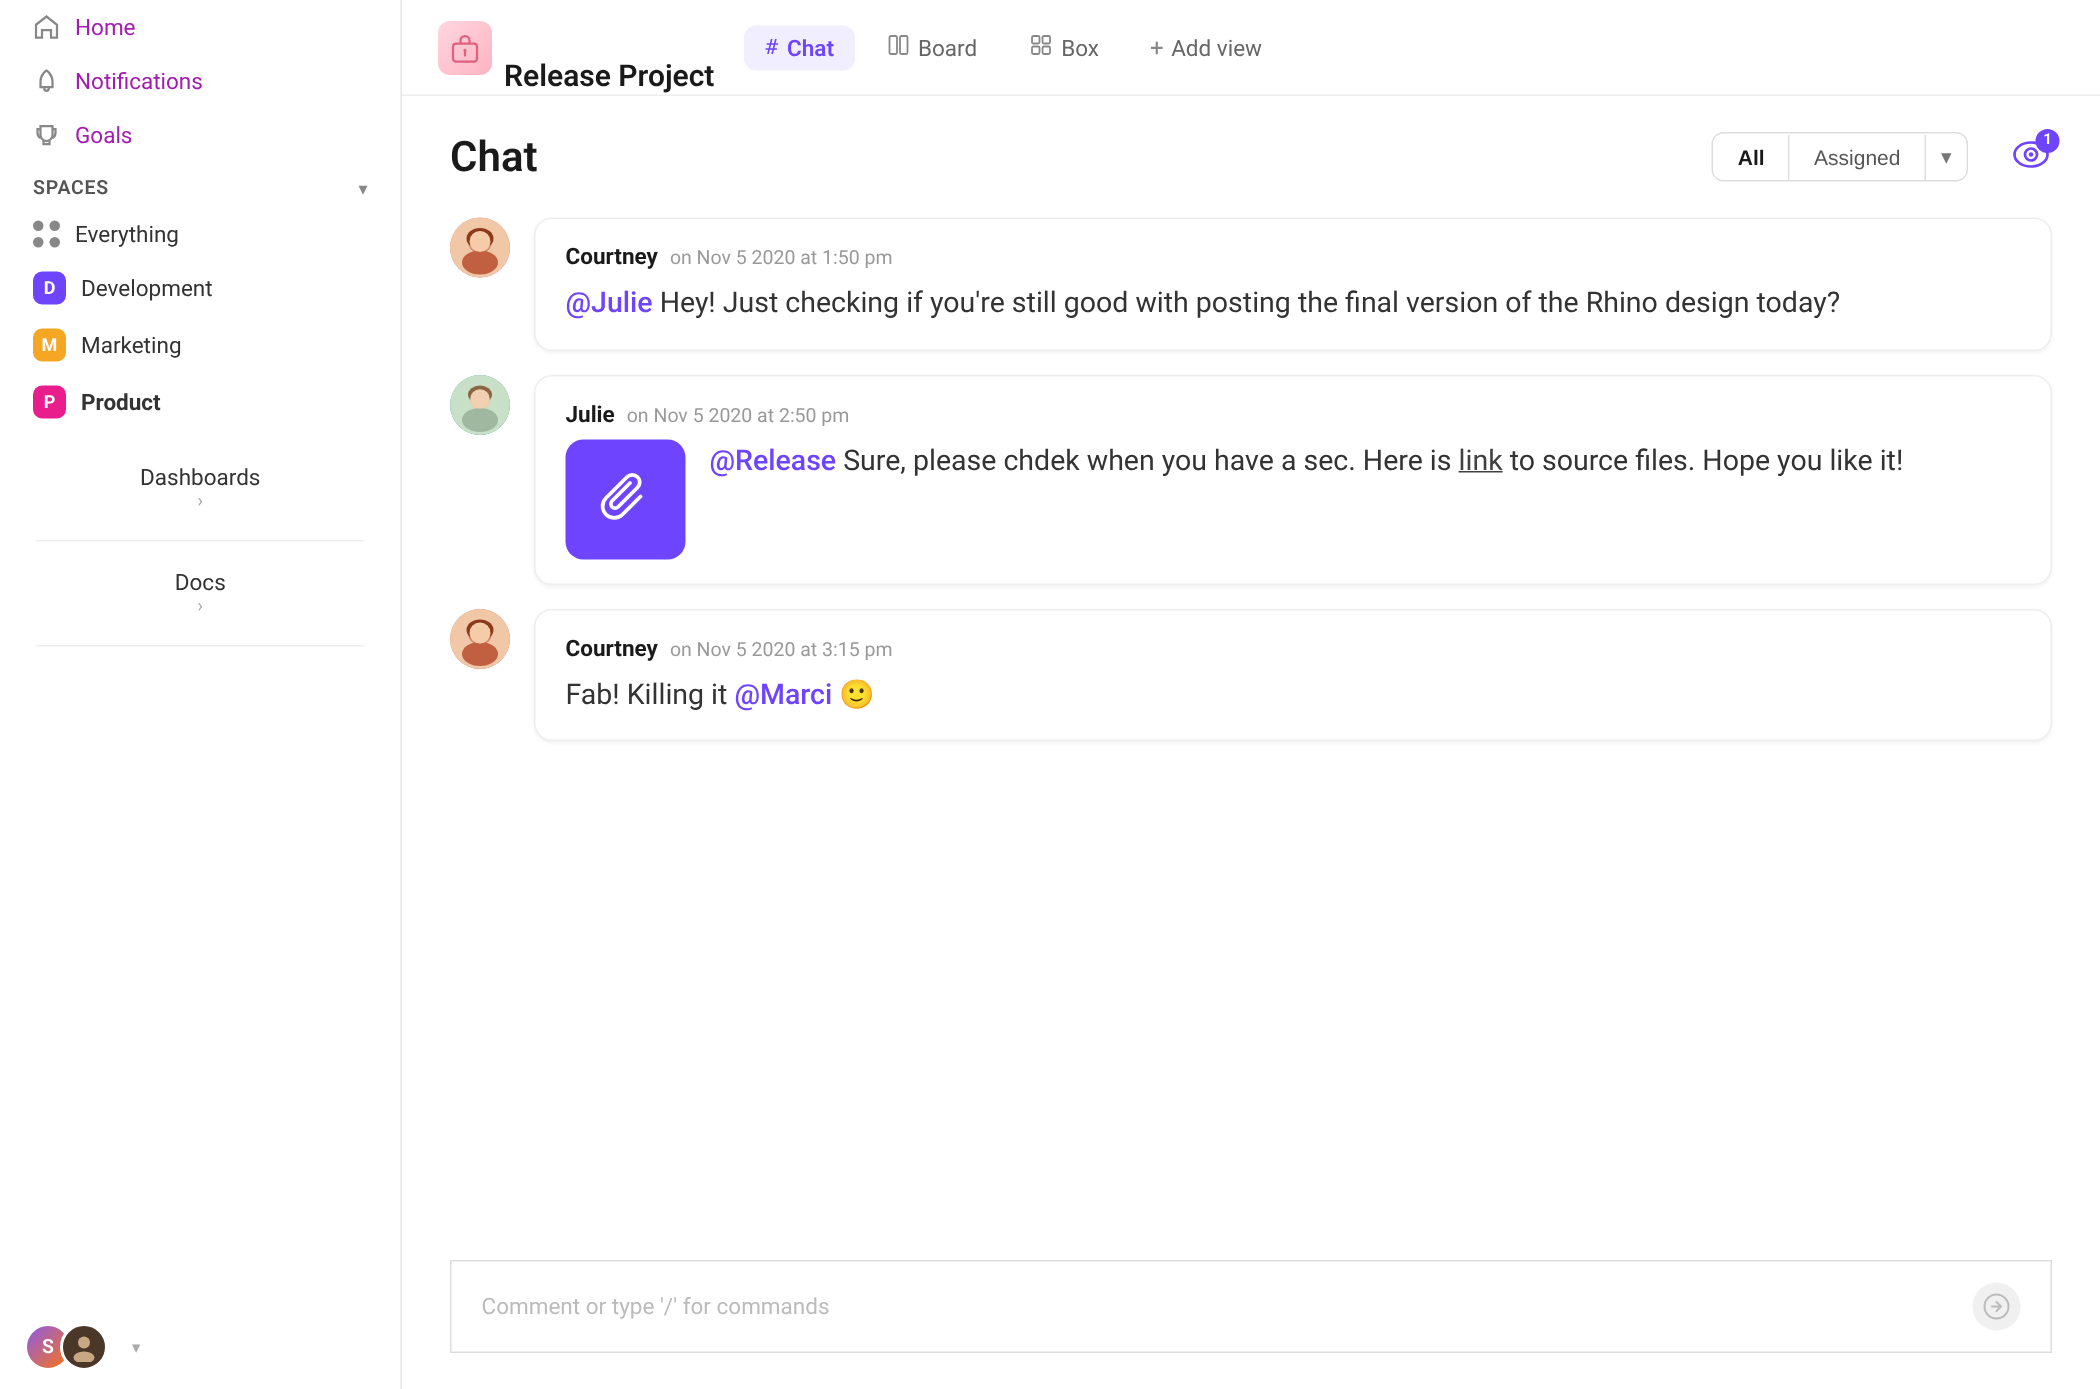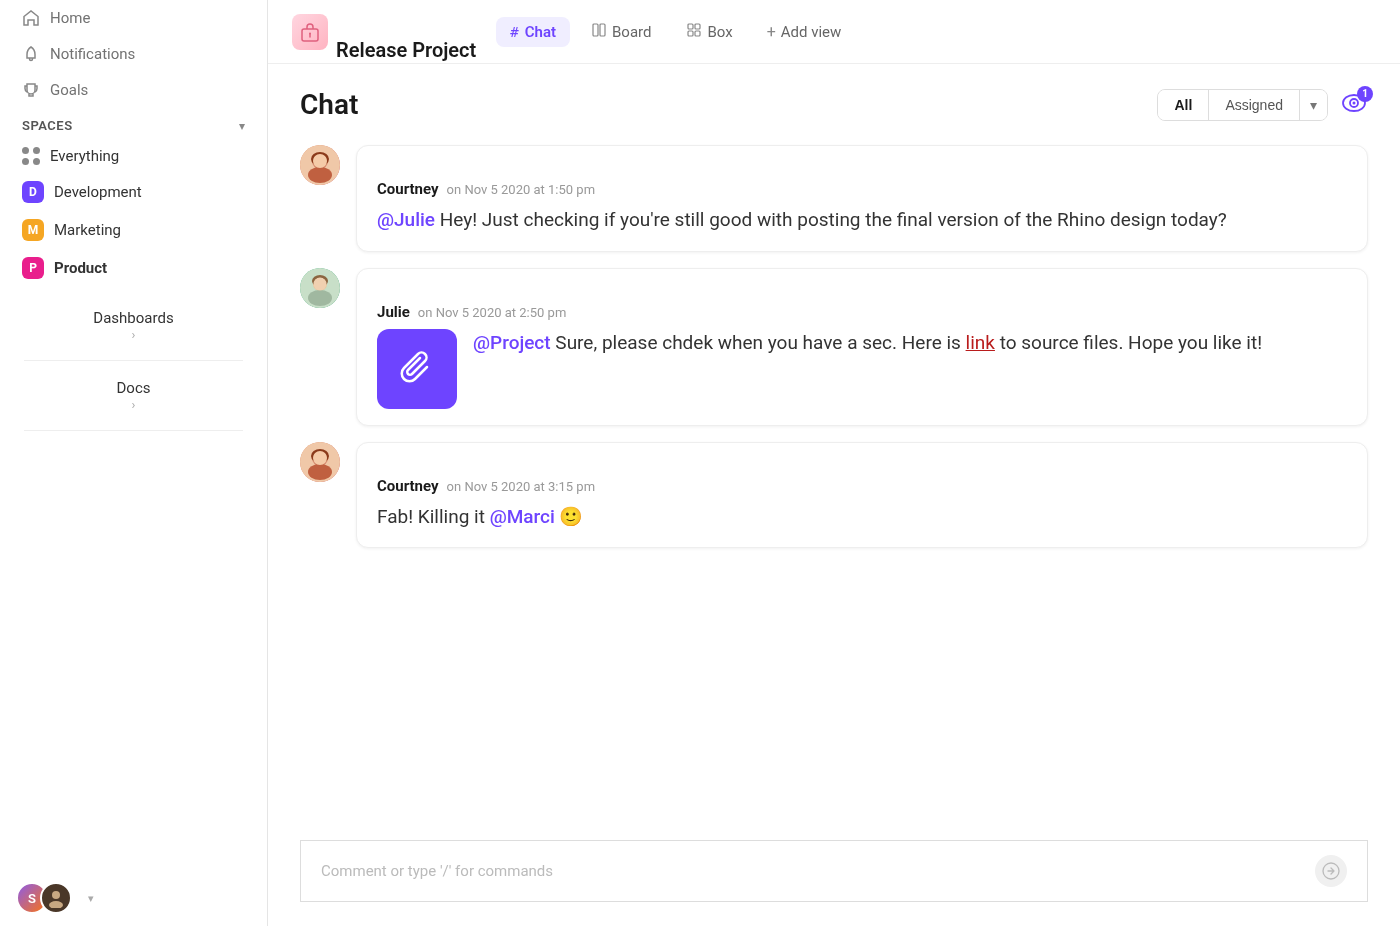--- a/index.html
+++ b/index.html
@@ -39,21 +39,21 @@
       flex: 1;
     }
 
     .nav-item {
       display: flex;
       align-items: center;
       gap: 10px;
       padding: 9px 10px;
       border-radius: 8px;
       cursor: pointer;
-      color: #737373;
+      color: #a21caf;
       font-size: 15px;
       transition: background 0.15s;
     }
 
     .nav-item-icon {
       width: 18px;
       height: 18px;
       display: flex;
       align-items: center;
       justify-content: center;
@@ -270,21 +270,21 @@
 
     .chat-title {
       font-size: 28px;
       font-weight: 600;
       color: #1a1a1a;
     }
 
     .chat-header-right {
       display: flex;
       align-items: center;
-      gap: 12px;
+      gap: 28px;
     }
 
     .filter-group {
       display: flex;
       align-items: center;
       border: 1px solid #ddd;
       border-radius: 8px;
       overflow: hidden;
     }
 
@@ -372,41 +372,40 @@
       display: flex;
       align-items: baseline;
       gap: 8px;
       margin-bottom: 8px;
     }
 
     .message-author {
       font-weight: 700;
       font-size: 15px;
       color: #1a1a1a;
-      margin-top: 18px;
     }
 
     .message-time {
       font-size: 13px;
       color: #999;
     }
 
     .message-text {
       font-size: 19px;
       color: #333;
       line-height: 1.5;
     }
 
     .mention {
       color: #6e44ff;
       font-weight: 500;
     }
 
     .link {
-      color: #b91c1c;
+      color: #404040;
       text-decoration: underline;
       cursor: pointer;
     }
 
     .attachment-preview {
       display: flex;
       gap: 16px;
       align-items: flex-start;
       margin-top: 4px;
     }
@@ -675,21 +674,21 @@
             <span class="message-author">Julie</span>
             <span class="message-time">on Nov 5 2020 at 2:50 pm</span>
           </div>
           <div class="attachment-preview">
             <div class="attachment-icon">
               <svg width="36" height="36" viewBox="0 0 36 36" fill="none">
                 <path d="M28 16L16 28C13 31 8 31 5 28C2 25 2 20 5 17L19 3C21 1 24 1 26 3C28 5 28 8 26 10L13 23C12 24 10 24 9 23C8 22 8 20 9 19L21 7" stroke="white" stroke-width="2.5" stroke-linecap="round" fill="none"></path>
               </svg>
             </div>
             <div class="message-text">
-              <span class="mention">@Project</span>
+              <span class="mention">@Release</span>
               <span> Sure, please chdek when you have a sec. Here is </span>
               <span class="link">link</span>
               <span> to source files. Hope you like it!</span>
             </div>
           </div>
         </div>
       </div>
 
       <div class="message-row">
         <div class="message-avatar avatar-courtney">

